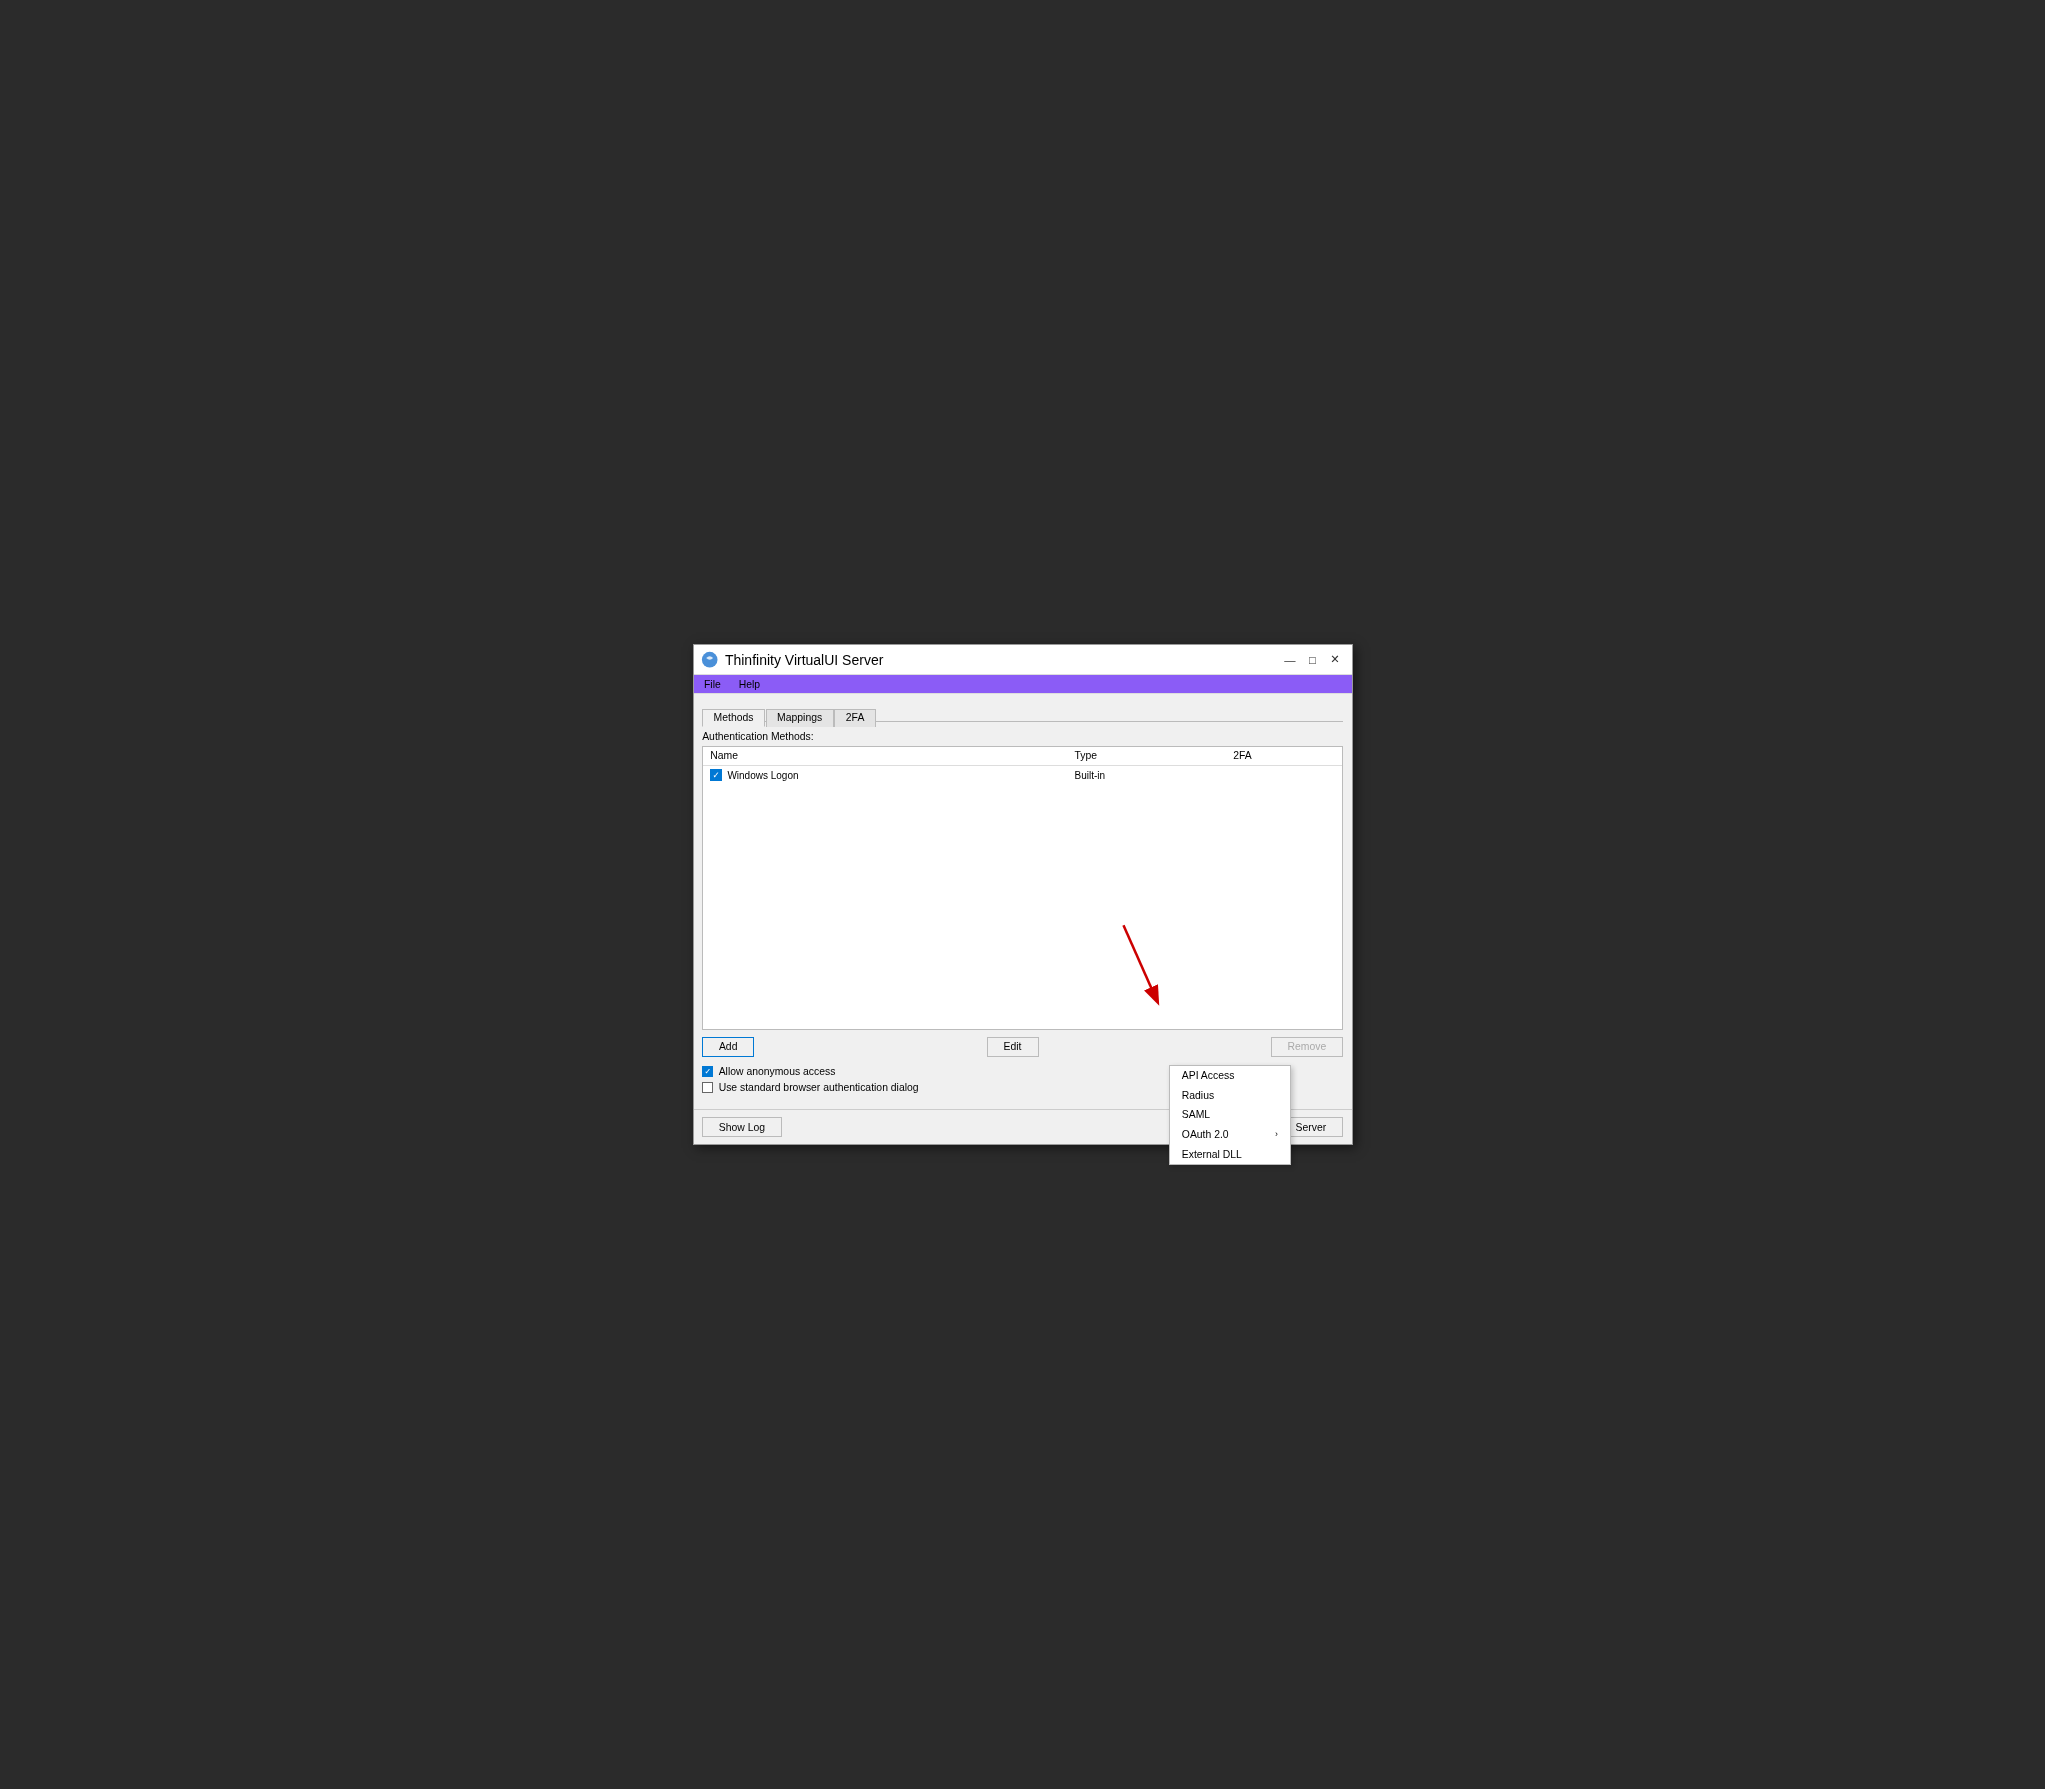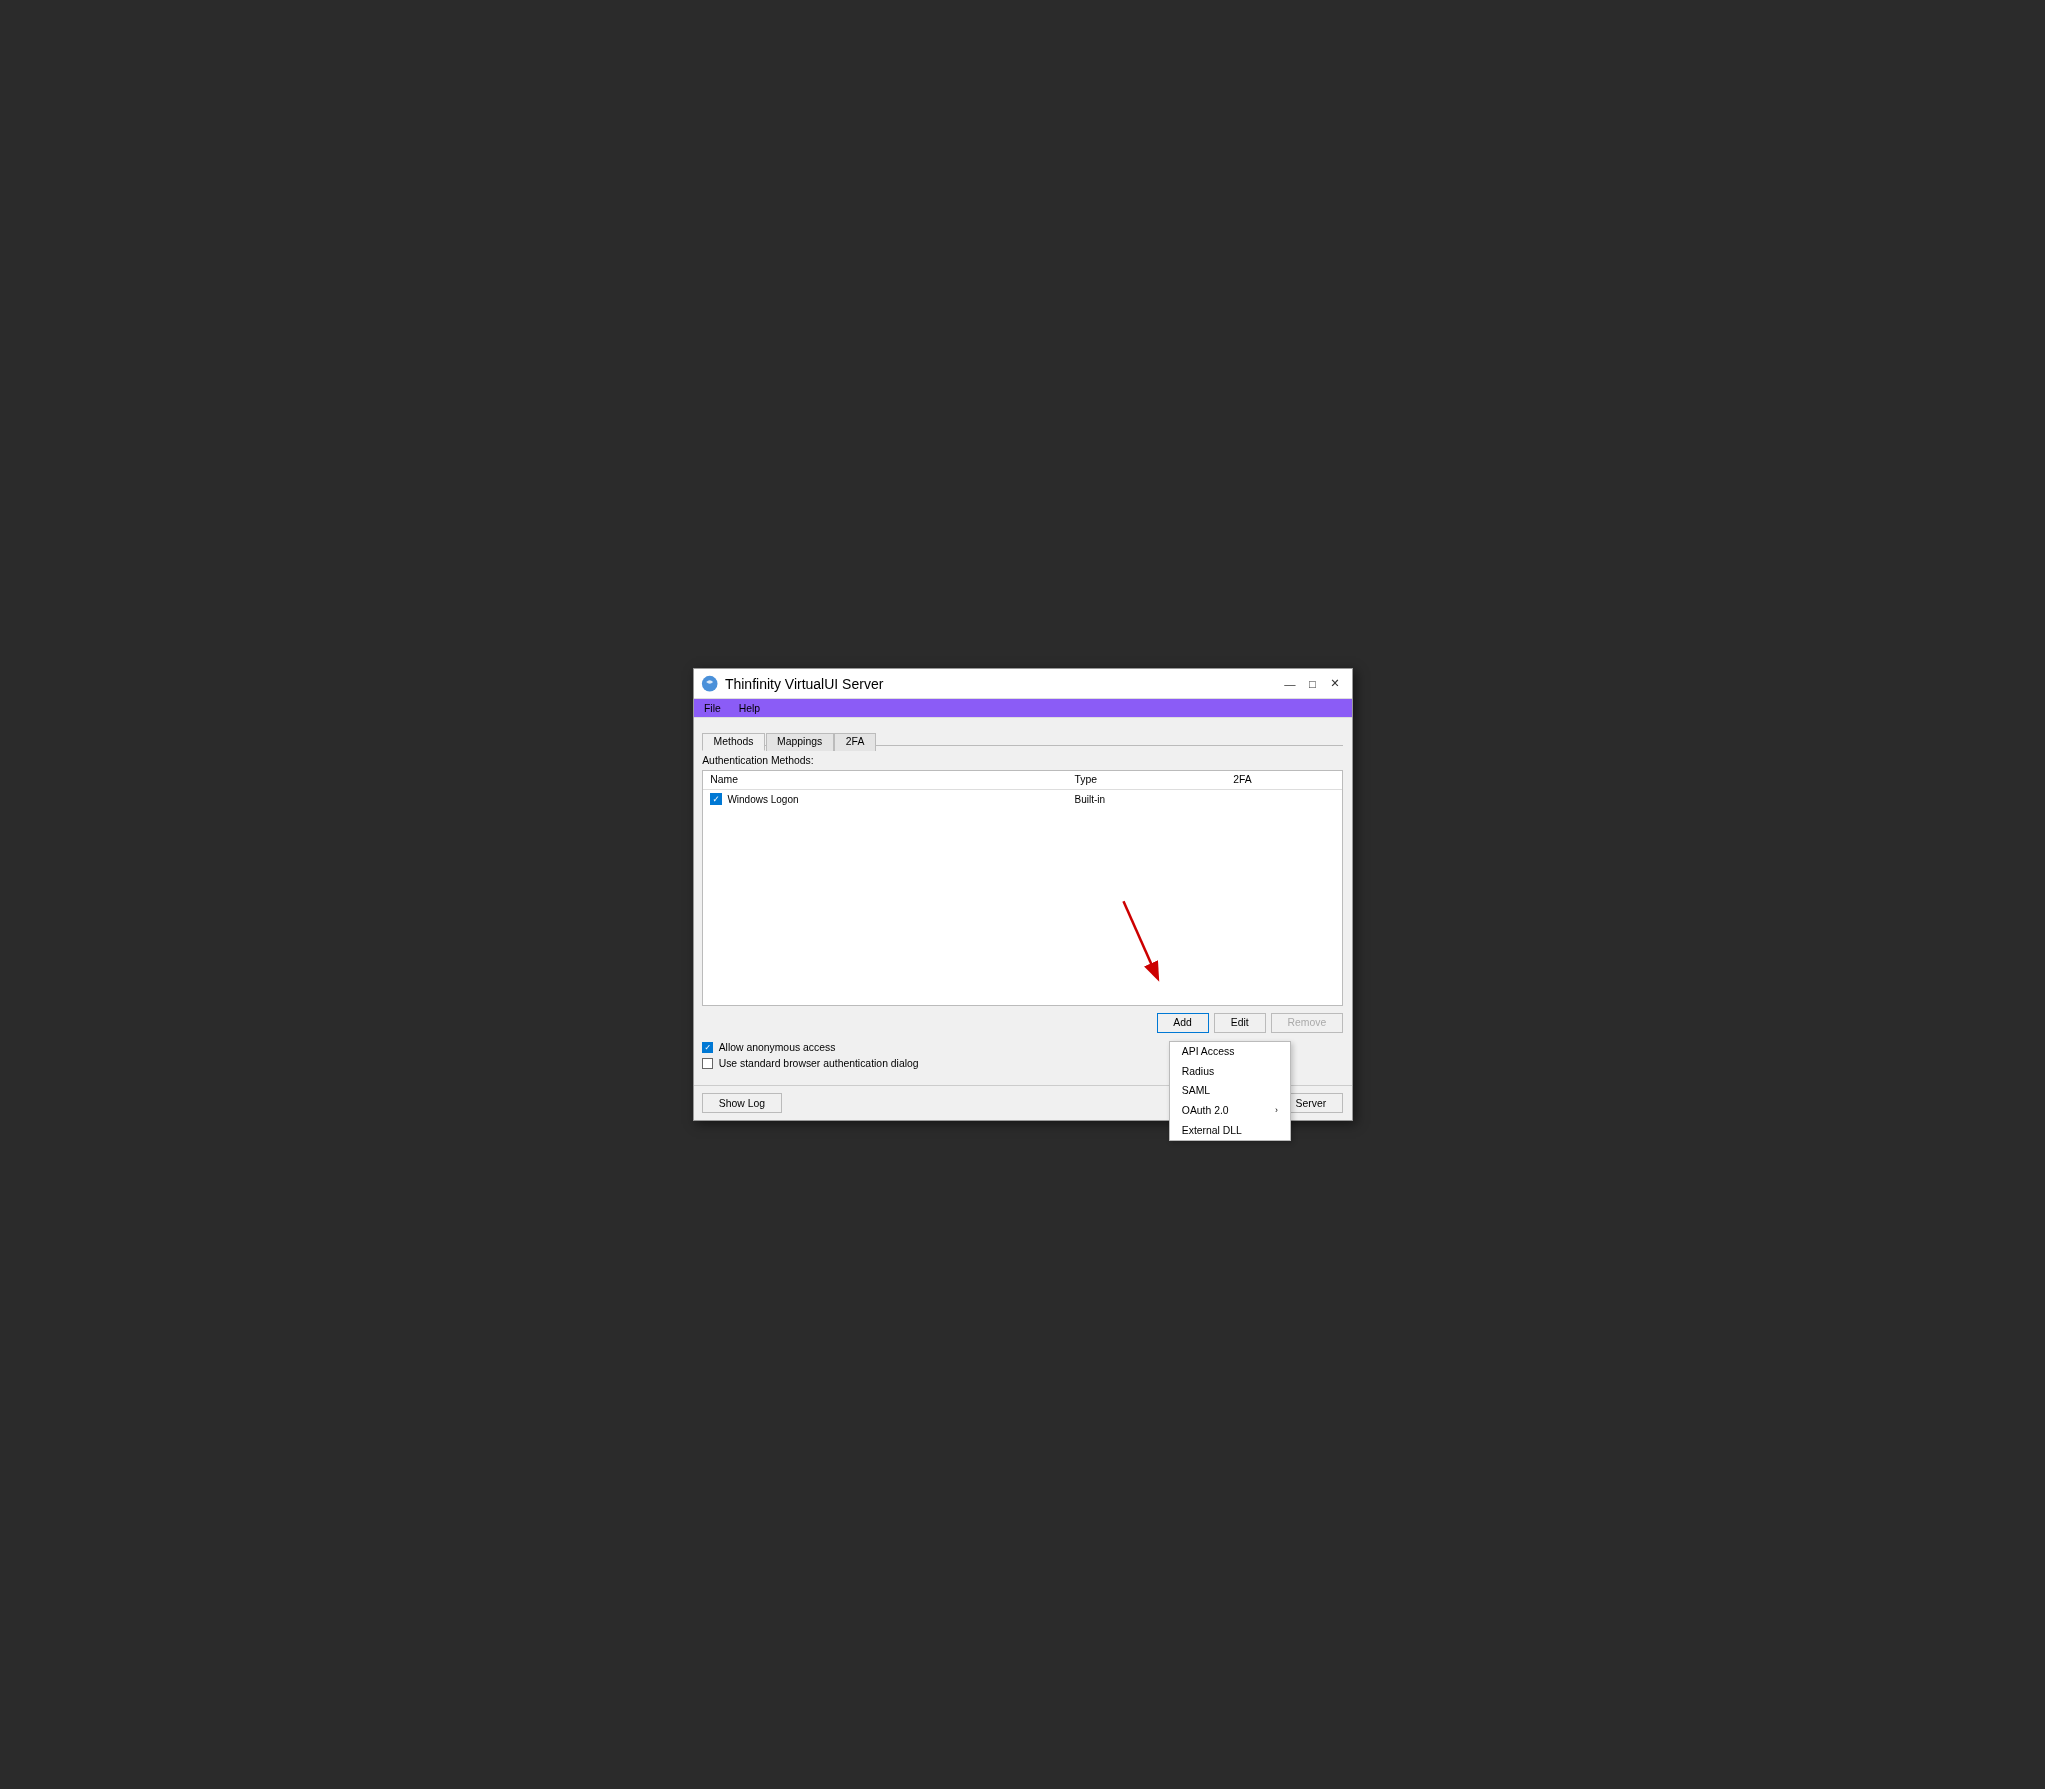--- a/index.html
+++ b/index.html
@@ -118,21 +118,21 @@
 
     .section-label {
       font-size: 10.4px;
       margin-bottom: 4.3px;
     }
 
     .auth-table {
       width: 100%;
       border: 0.9px solid #bbb;
       background: #fff;
-      height: 236px;
+      height: 284px;
       overflow: auto;
       position: relative;
     }
     .auth-table table {
       width: 100%;
       border-collapse: collapse;
     }
     .auth-table th {
       text-align: left;
       padding: 3.5px 7px;
@@ -167,21 +167,21 @@
       border-color: #0078d4;
     }
     .cb-box.checked::after {
       content: '✓';
       color: #fff;
       font-size: 8.7px;
     }
 
     .btn-row {
       display: flex;
-      justify-content: flex-end;
+      justify-content: space-between;
       gap: 5.2px;
       margin-top: 7px;
       position: relative;
     }
     .btn {
       padding: 3.5px 15.6px;
       font-size: 10.4px;
       border: 0.9px solid #bbb;
       background: #f0f0f0;
       cursor: pointer;

